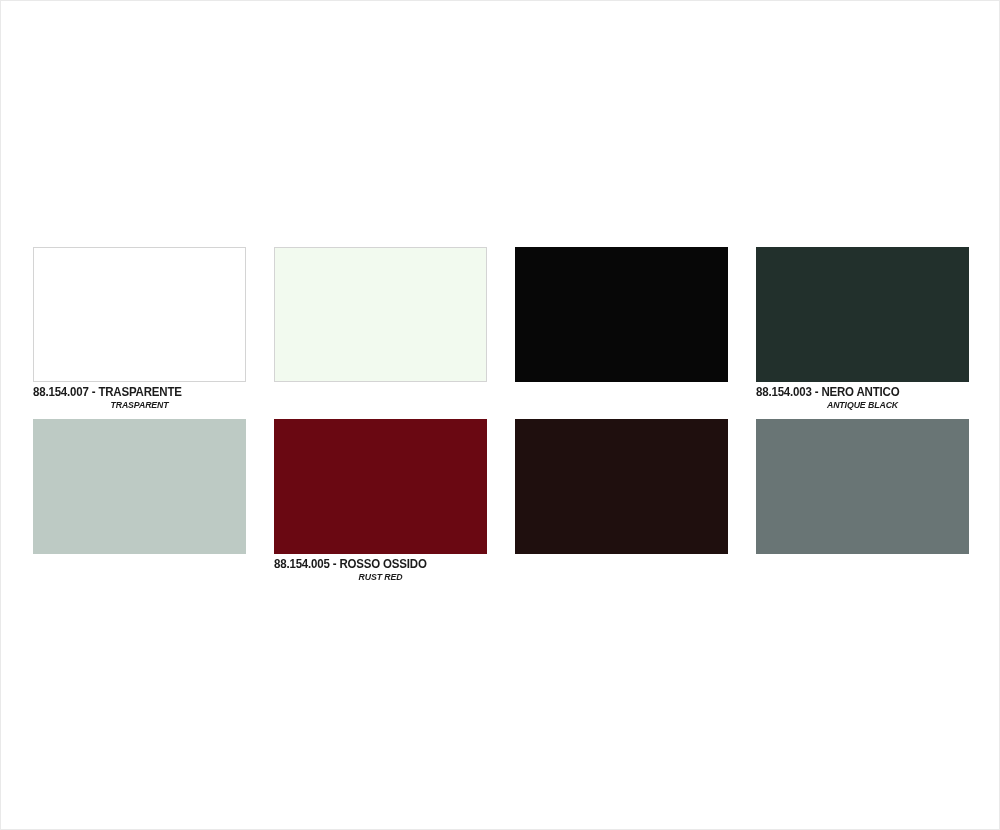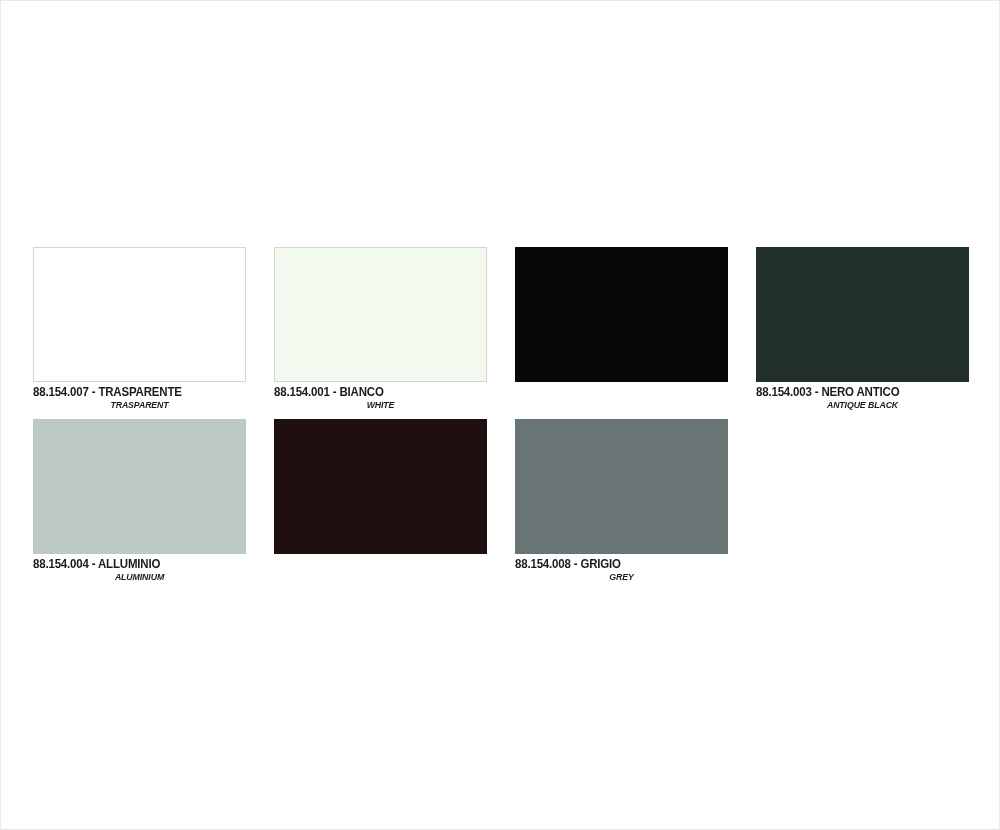--- a/index.html
+++ b/index.html
@@ -98,53 +98,48 @@
     <div class="swatch-cell">
       <div class="swatch-chip bordered" style="background-color: rgb(255, 255, 255);"></div>
       <div class="swatch-caption">
         <span class="swatch-code">88.154.007 - TRASPARENTE</span>
         <span class="swatch-en">TRASPARENT</span>
       </div>
     </div>
 
     <div class="swatch-cell">
       <div class="swatch-chip bordered" style="background-color: rgb(242, 250, 239);"></div>
-      <div class="swatch-caption">
-        <span class="swatch-code">88.154.001 - BIANCO</span>
-        <span class="swatch-en">WHITE</span>
-      </div>
     </div>
 
     <div class="swatch-cell en-left">
       <div class="swatch-chip" style="background-color: rgb(7, 7, 7);"></div>
     </div>
 
     <div class="swatch-cell">
       <div class="swatch-chip" style="background-color: rgb(34, 48, 44);"></div>
       <div class="swatch-caption">
         <span class="swatch-code">88.154.003 - NERO ANTICO</span>
         <span class="swatch-en">ANTIQUE BLACK</span>
       </div>
     </div>
 
     <div class="swatch-cell">
       <div class="swatch-chip" style="background-color: rgb(189, 202, 196);"></div>
+    </div>
+
+    <div class="swatch-cell">
+      <div class="swatch-chip" style="background-color: rgb(106, 8, 18);"></div>
       <div class="swatch-caption">
-        <span class="swatch-code">88.154.004 - ALLUMINIO</span>
-        <span class="swatch-en">ALUMINIUM</span>
+        <span class="swatch-code">88.154.005 - ROSSO OSSIDO</span>
+        <span class="swatch-en">RUST RED</span>
       </div>
     </div>
-
 
     <div class="swatch-cell">
       <div class="swatch-chip" style="background-color: rgb(31, 15, 14);"></div>
     </div>
 
     <div class="swatch-cell">
       <div class="swatch-chip" style="background-color: rgb(105, 117, 117);"></div>
-      <div class="swatch-caption">
-        <span class="swatch-code">88.154.008 - GRIGIO</span>
-        <span class="swatch-en">GREY</span>
-      </div>
     </div>
 
   </div>
 </div>
 
 </body></html>

